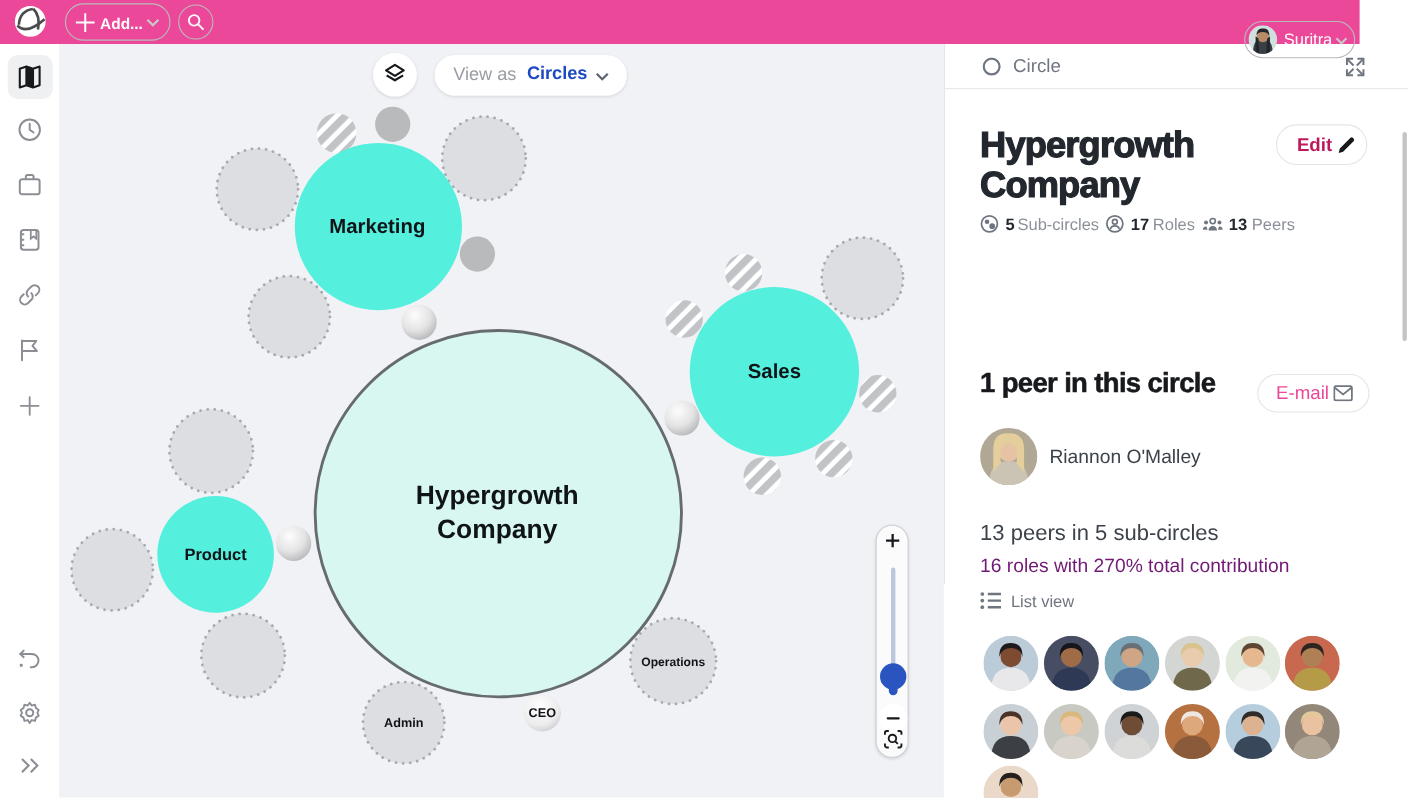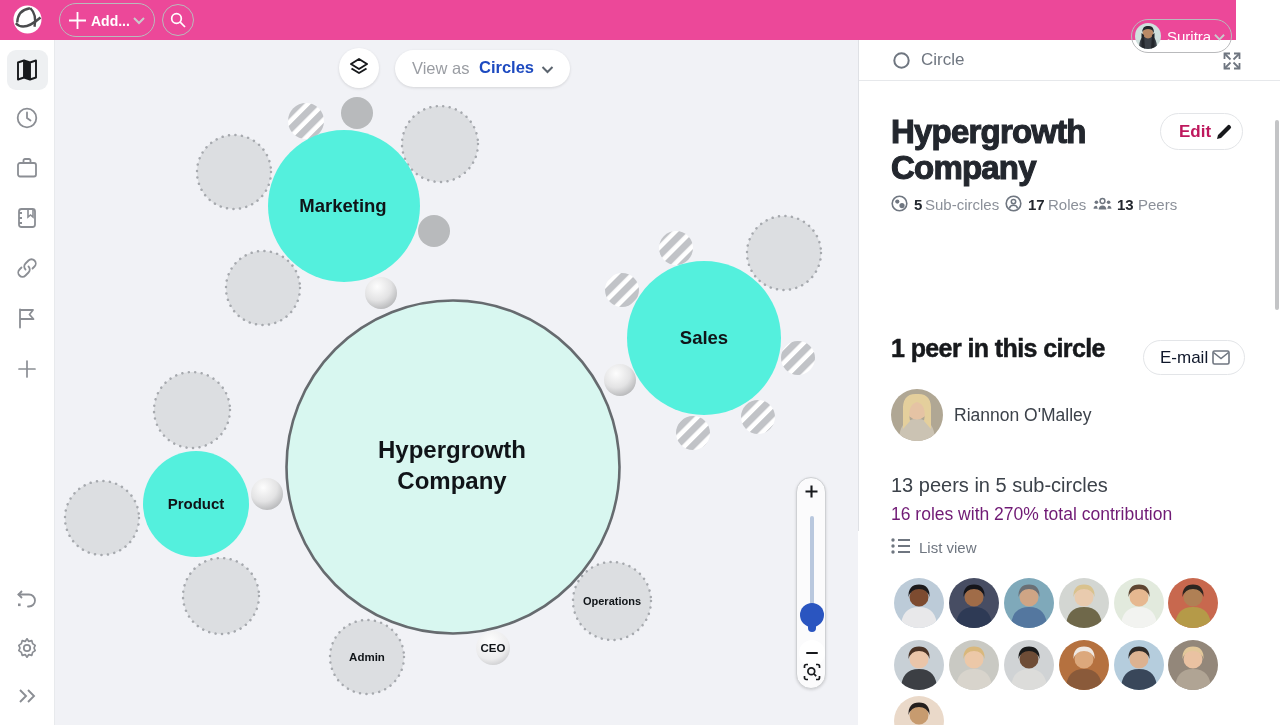--- a/index.html
+++ b/index.html
@@ -268,21 +268,21 @@
         <path d="M0.5 12.8 Q0.8 9.6 3.8 9.9 L4.8 12.8 Z" fill="#6f7680"></path>
         <path d="M18.5 12.8 Q18.2 9.6 15.2 9.9 L14.2 12.8 Z" fill="#6f7680"></path>
       </svg>
     <span style="position:absolute;left:226px;top:1px;color:#23272e;font-weight:bold;text-align:center;">13</span> 
       <span style="position:absolute;left:247px;top:1px;">Peers</span>
   </div>
 
   <div id="pbody">
     <div style="position:absolute;left:32px;top:294px;font-size:25px;font-weight:bold;color:#17191c;letter-spacing:-0.6px;-webkit-text-stroke:0.5px #17191c;">1 peer in this circle</div>
     <div style="position:absolute;left:284px;top:300px;width:102px;height:35px;border:1px solid #e3e5e8;border-radius:17.5px;">
-      <span style="position:absolute;left:16px;top:7px;font-size:17px;color:#0f172a;">E-mail</span>
+      <span style="position:absolute;left:16px;top:7px;font-size:17px;color:#ec4899;">E-mail</span>
       <svg style="position:absolute;left:68px;top:9px" width="18" height="15" viewBox="0 0 18 15">
           <rect x="1" y="1" width="16" height="13" rx="1.5" fill="none" stroke="#6f7680" stroke-width="1.6"></rect>
           <path d="M1.5 2.5L9 8.5l7.5-6" fill="none" stroke="#6f7680" stroke-width="1.6"></path>
         </svg>
     </div>
     <svg style="position:absolute;left:32px;top:349px" width="52" height="52" viewBox="0 0 52 52">
       <defs>
           <clipPath id="rcp">
             <circle cx="26" cy="26" r="26"></circle>
           </clipPath>

